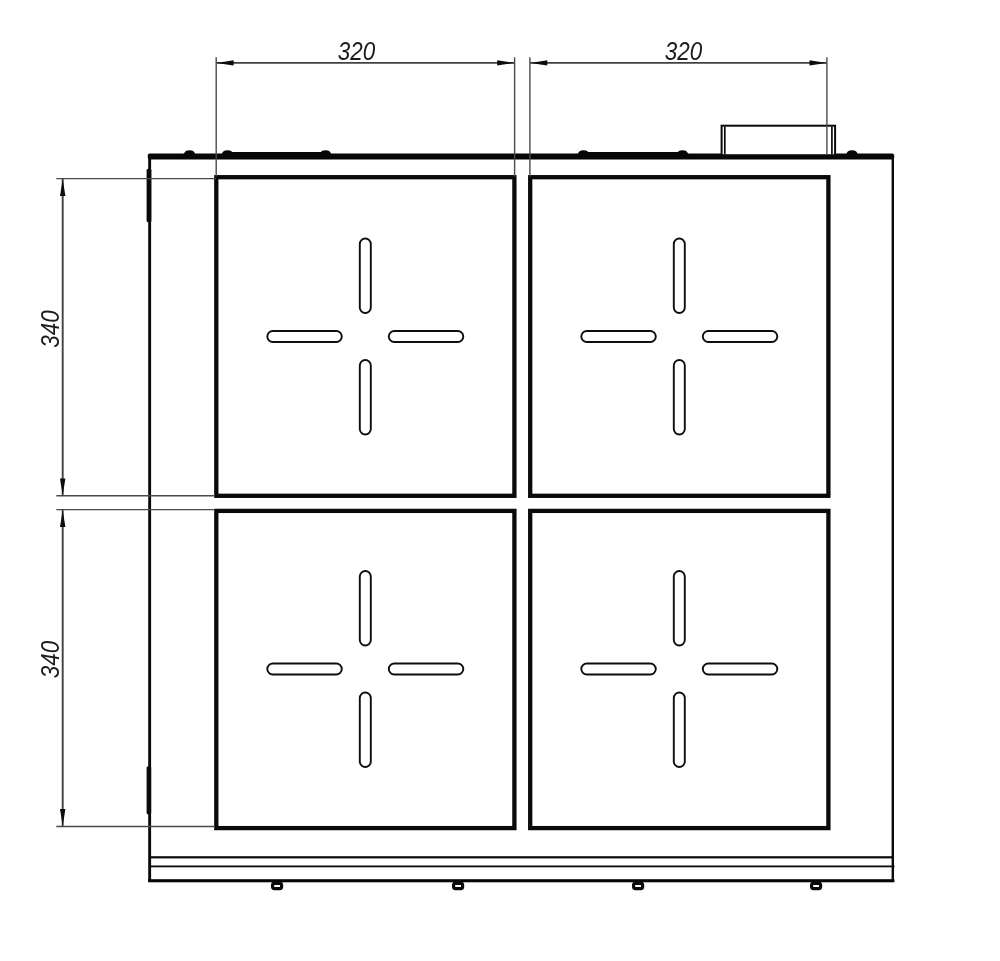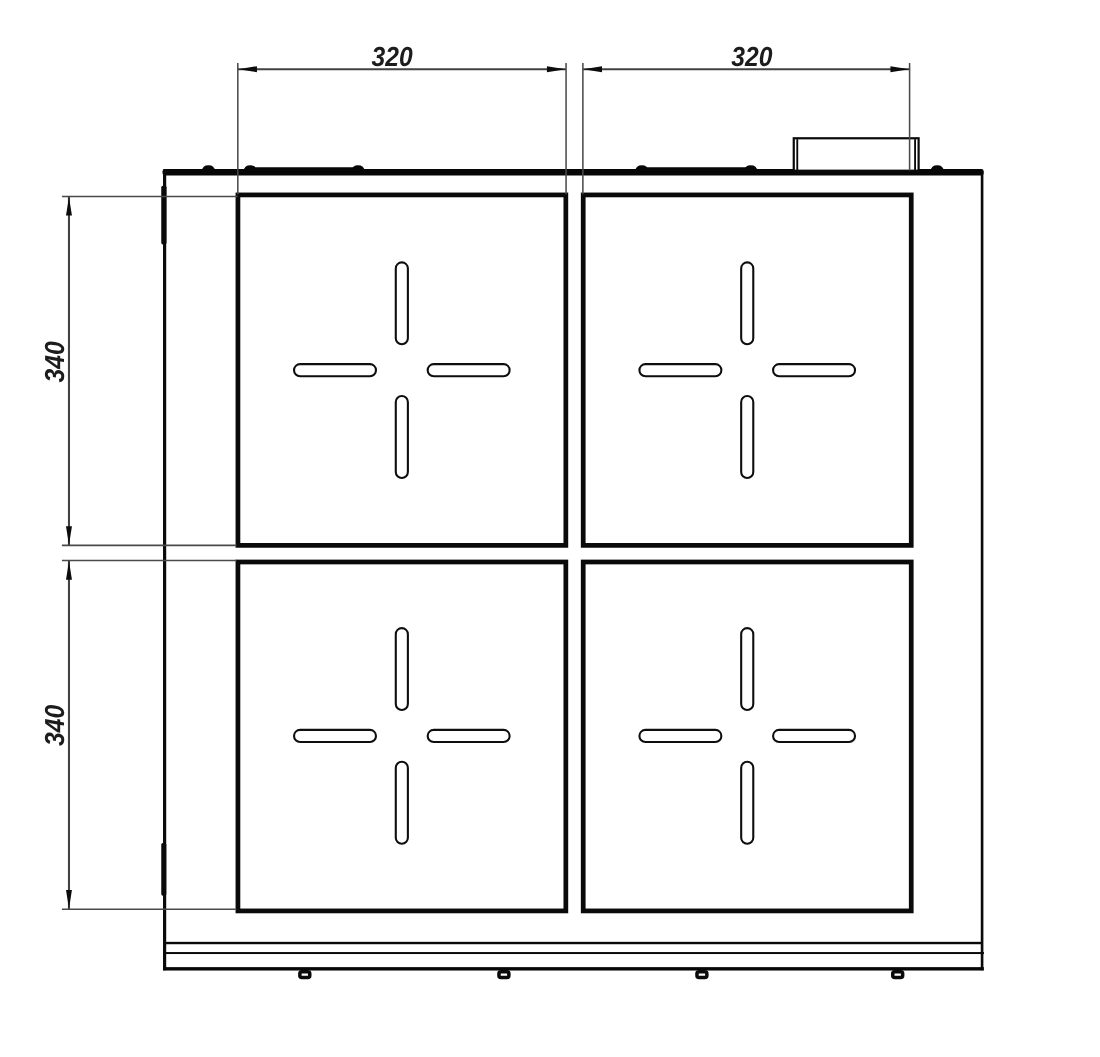--- a/index.html
+++ b/index.html
@@ -1,17 +1,17 @@
 <!DOCTYPE html>
 <html><head>
 <meta charset="utf-8">
 <title>Hob drawing</title>
 <style>
   html,body{margin:0;padding:0;background:#ffffff;}
-  .page{width:1000px;height:961px;position:relative;background:#ffffff;overflow:hidden;font-weight:bold;}
+  .page{width:1000px;height:961px;position:relative;background:#ffffff;overflow:hidden;}
   svg{display:block;}
   text{font-family:"Liberation Sans",sans-serif;font-style:italic;fill:#1c1c1c;}
 </style>
 </head>
 <body>
 <div class="page">
 <svg width="1000" height="961" viewBox="0 0 1000 961">
 
   <rect x="0" y="0" width="1000" height="961" fill="#ffffff"></rect>
 

